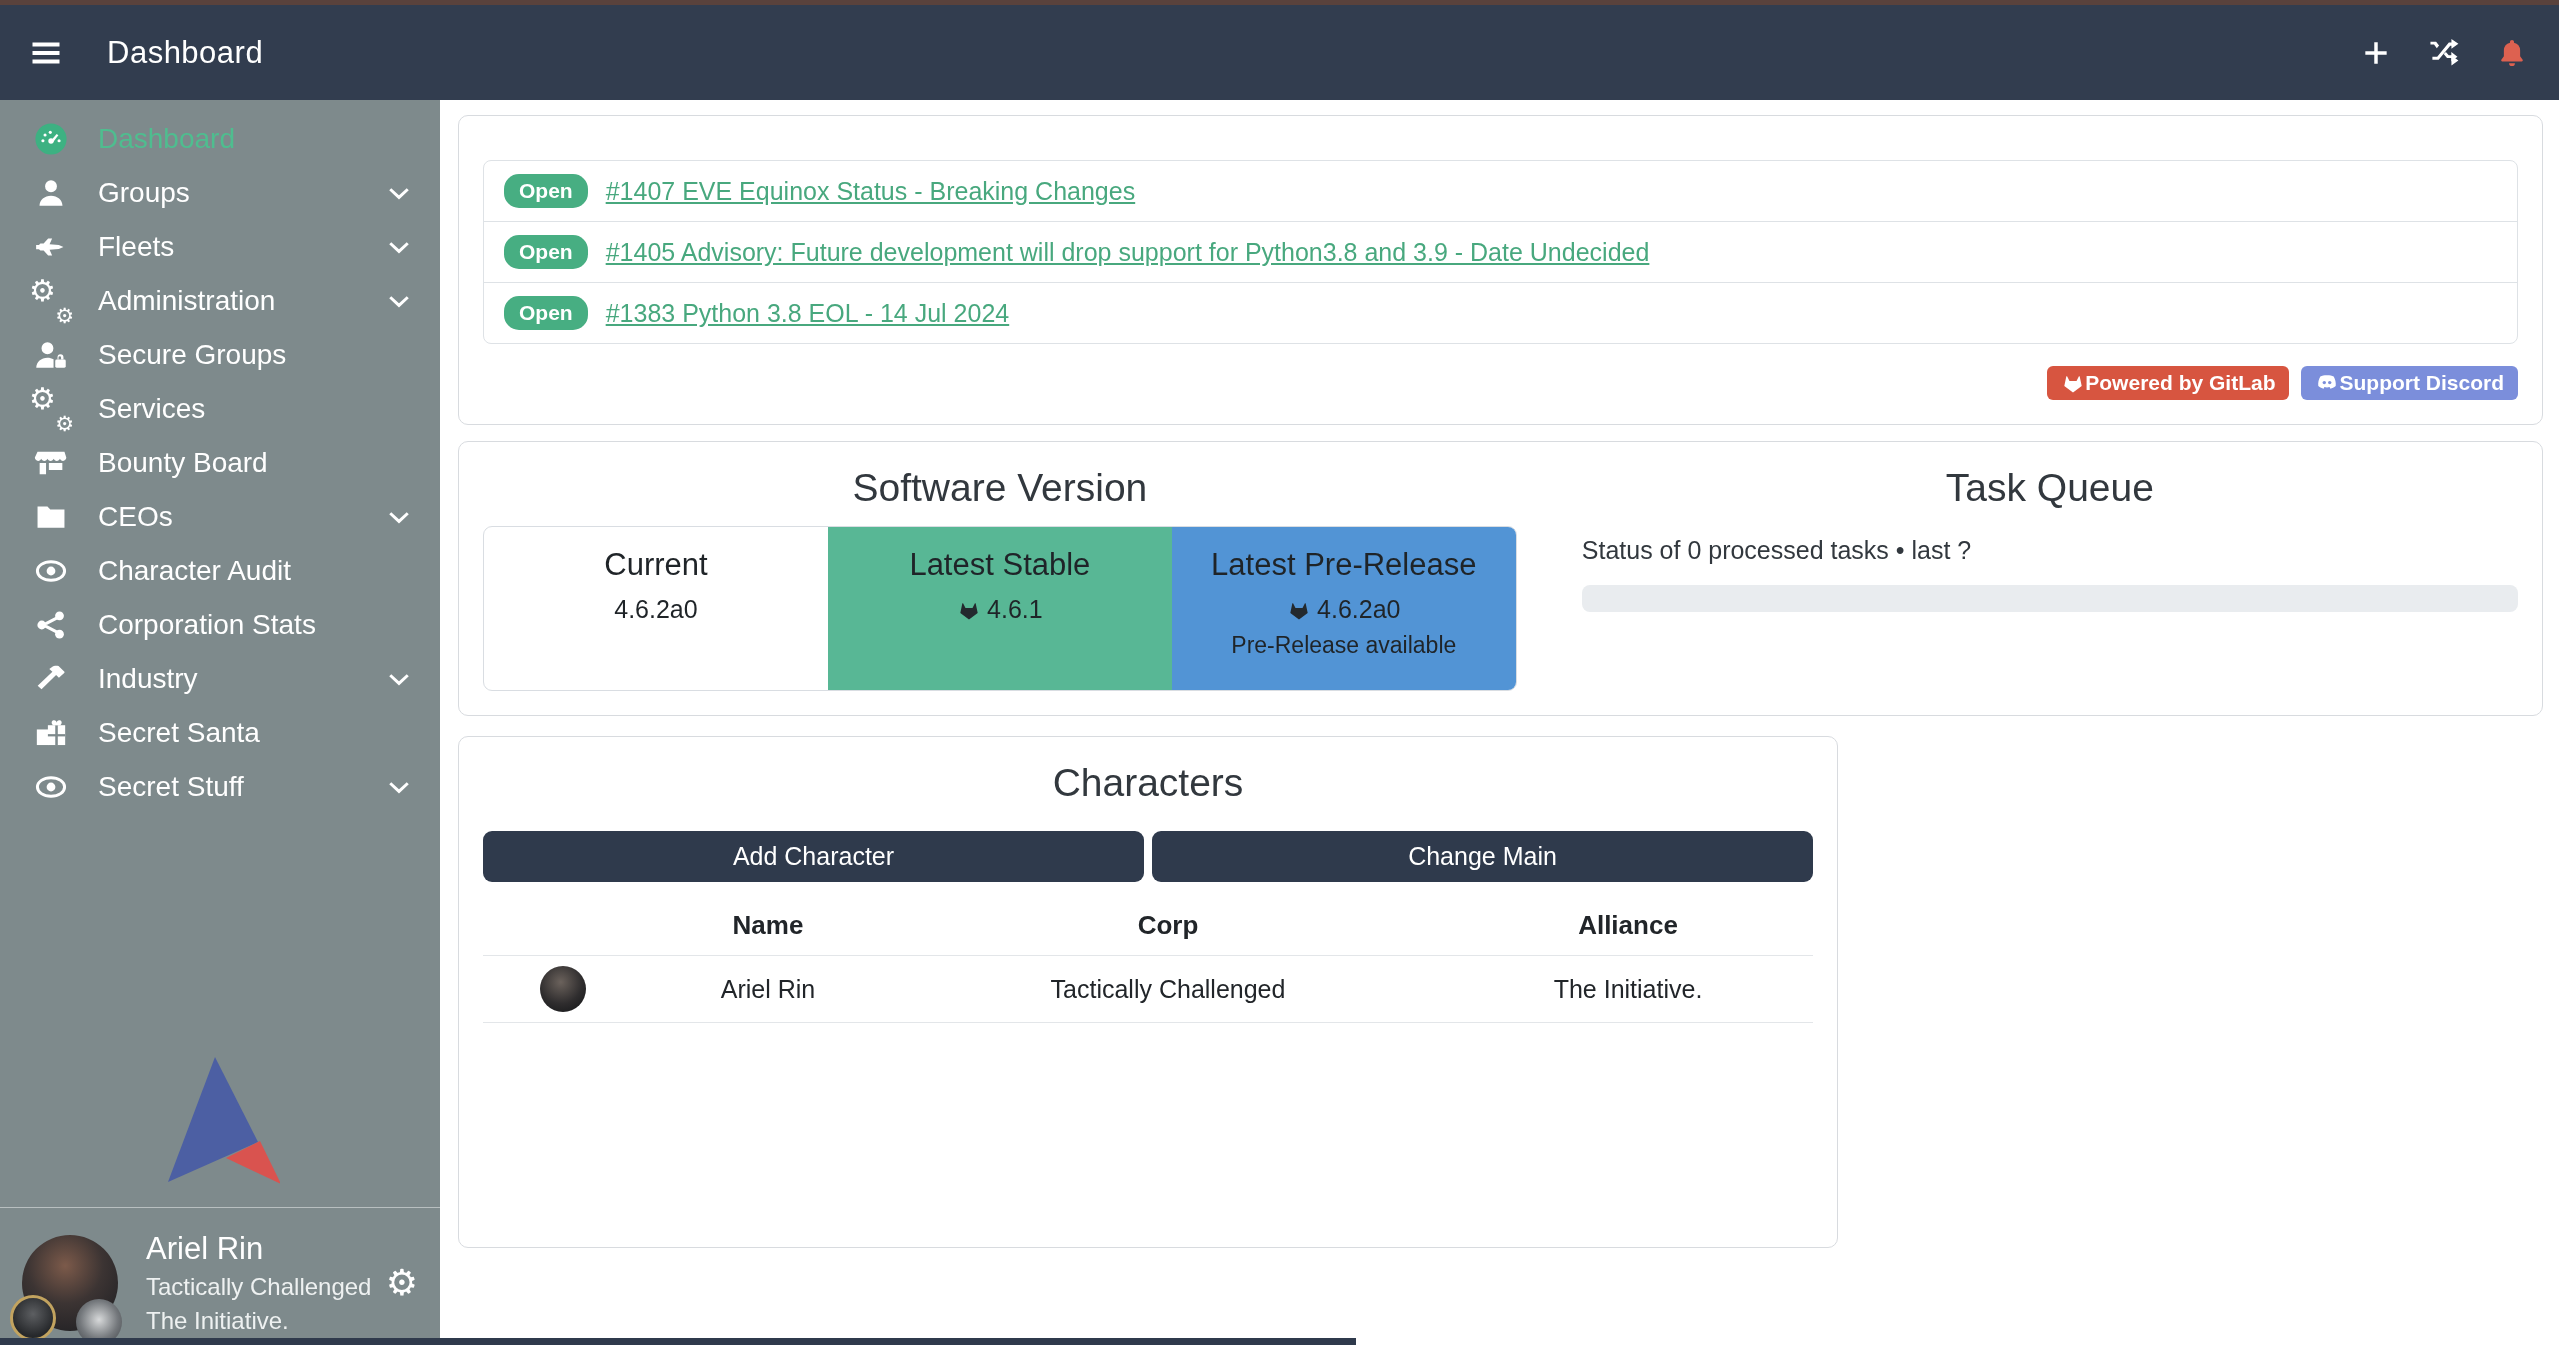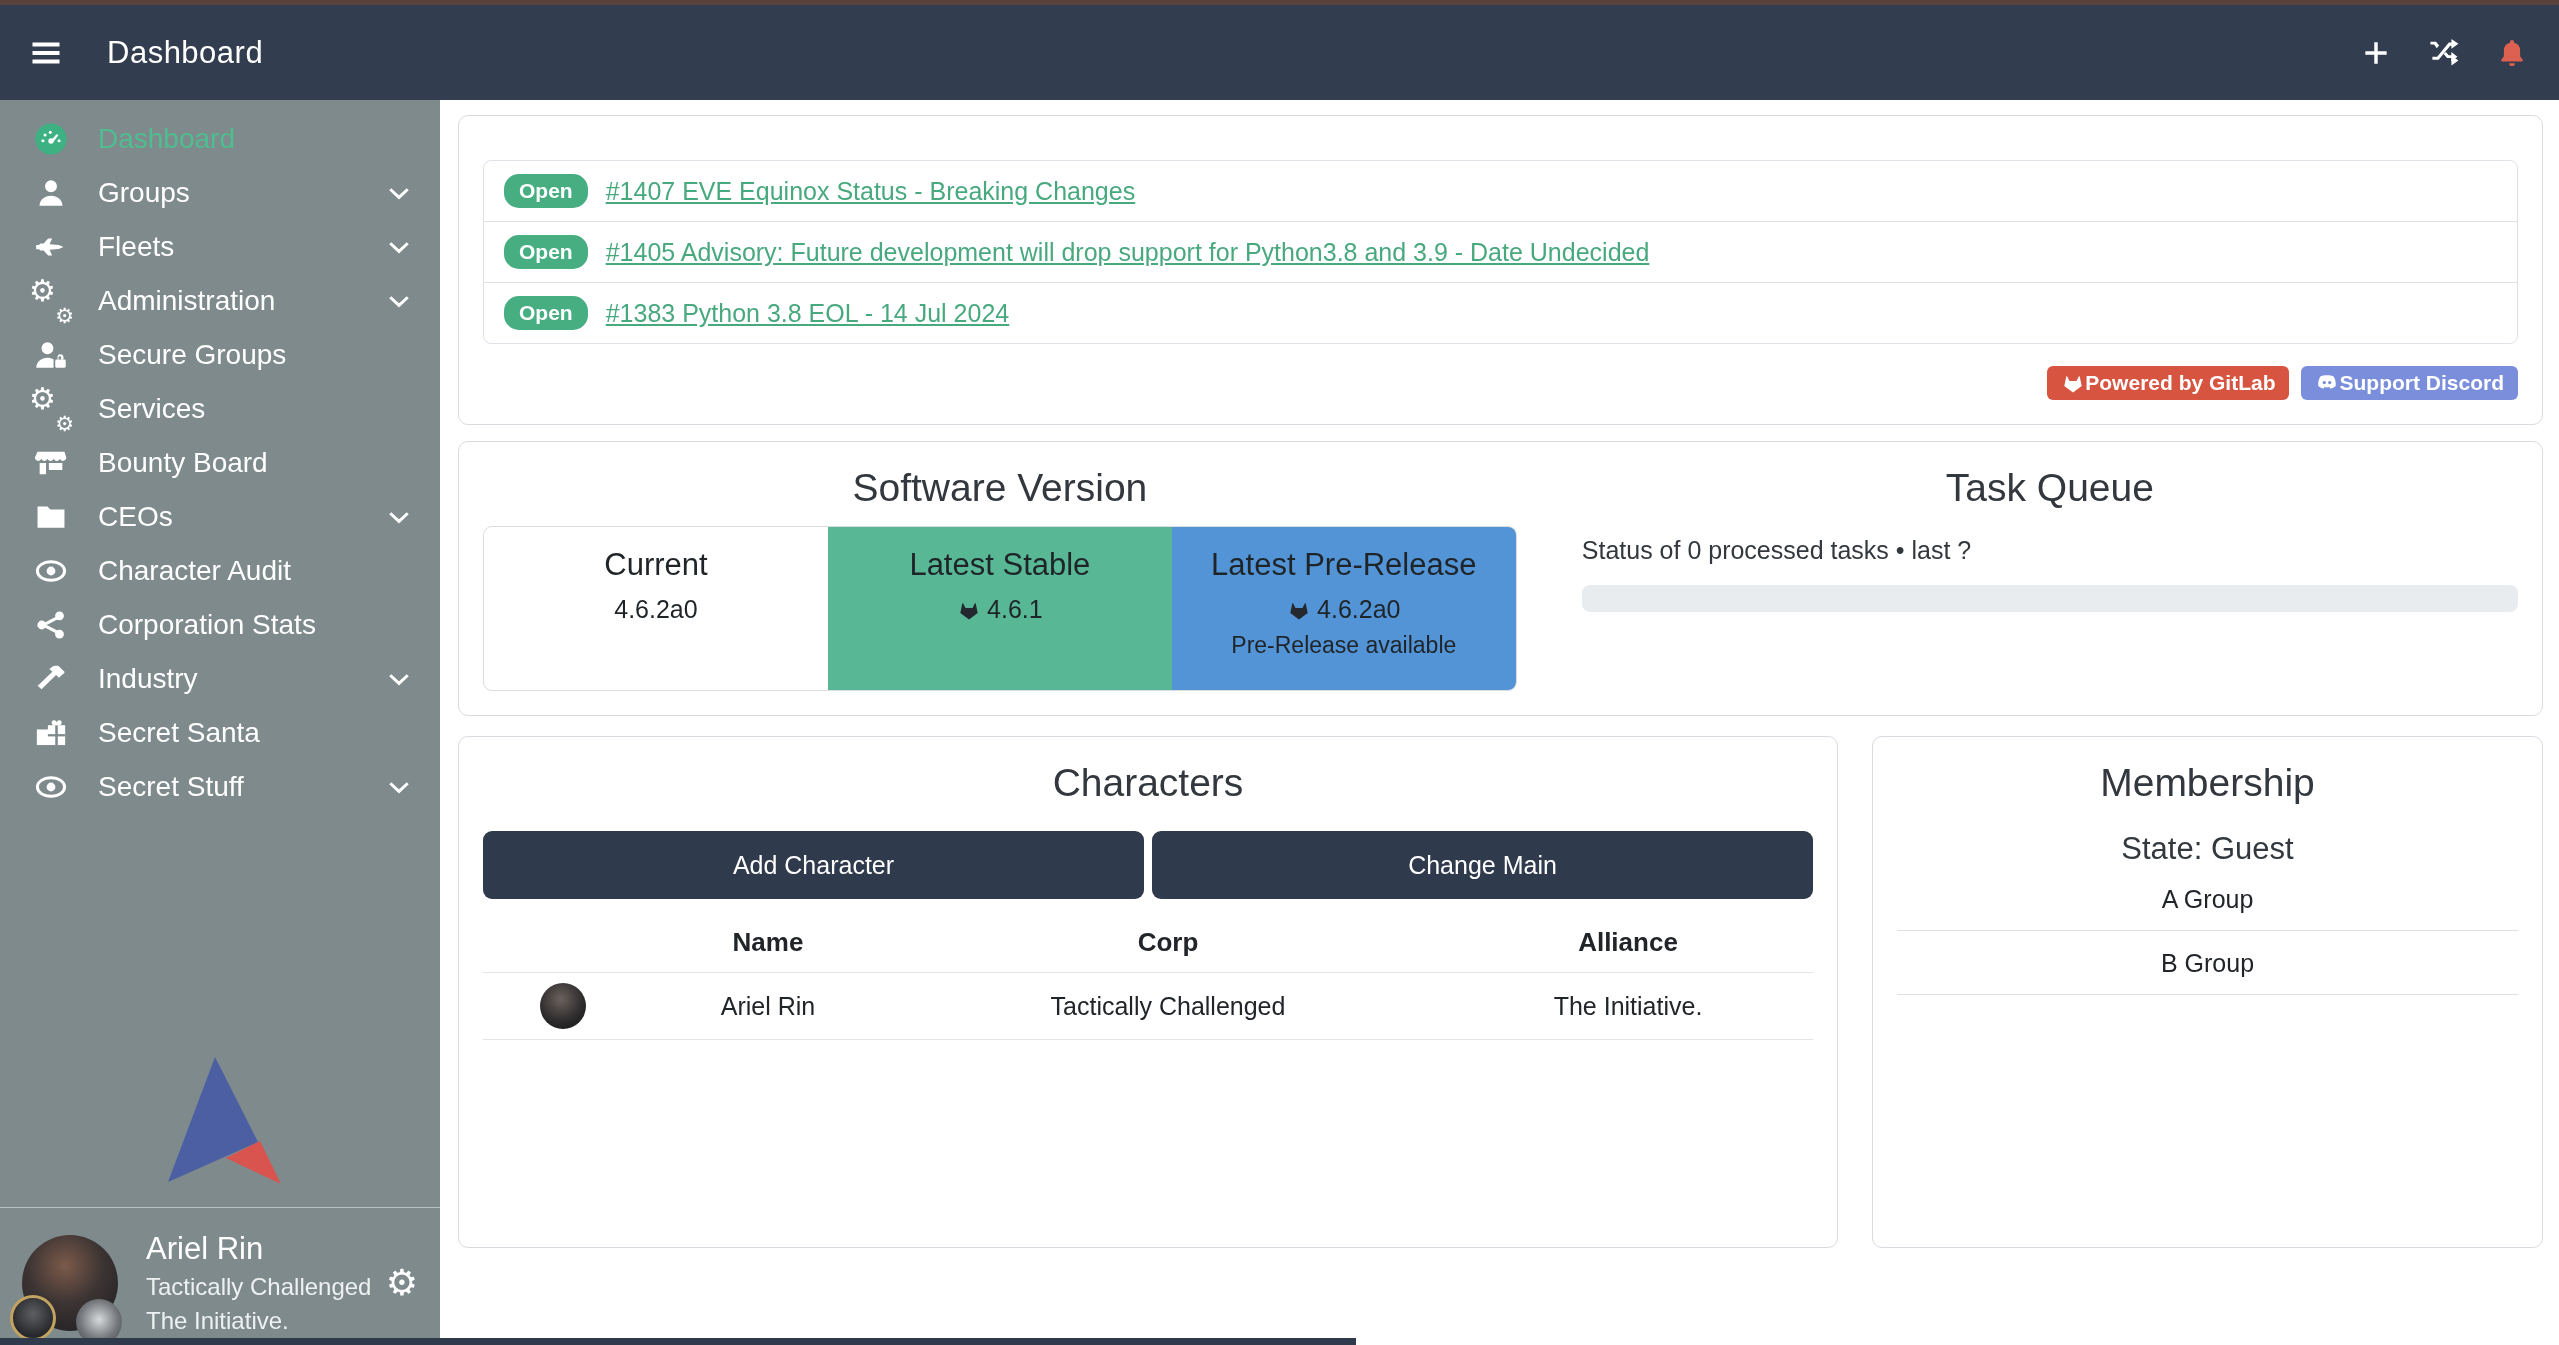--- a/index.html
+++ b/index.html
@@ -82,21 +82,21 @@
   .v-note { font-size:23px; margin-top:8px; }
   .tq-status { font-size:25px; color:#32383e; margin-top:26px; }
   .tq-bar { margin-top:20px; height:27px; background:#e9ecef; border-radius:8px; }
   .tq-queue { font-size:25px; color:#32383e; margin-top:14px; }
 
   
   .bottom-row { display:flex; gap:34px; margin-top:20px; }
   .panel.characters { flex:0 0 1380px; height:512px; }
   .panel.membership { flex:1; height:512px; }
   .btn-row { display:flex; gap:8px; margin-top:26px; }
-  .btn-dark { flex:1; height:68px; background:#2f3a4c; border:none; border-radius:9px; color:#fff; font-size:25px; font-family:inherit; cursor:pointer; }
+  .btn-dark { flex:1; height:51px; background:#2f3a4c; border:none; border-radius:9px; color:#fff; font-size:25px; font-family:inherit; cursor:pointer; }
   .char-table { margin-top:10px; }
   .char-head, .char-row { display:flex; align-items:center; }
   .char-head { padding:18px 0 14px 0; }
   .char-row { border-top:1px solid #e3e6e9; border-bottom:1px solid #e3e6e9; padding:10px 0; }
   .col-av { flex:0 0 160px; display:flex; justify-content:center; }
   .col-name { flex:0 0 250px; text-align:center; }
   .col-corp { flex:0 0 550px; text-align:center; }
   .col-alli { flex:1; text-align:center; }
   .char-head > div { font-size:26px; font-weight:bold; color:#212529; }
   .char-row > div { font-size:25px; color:#212529; }
@@ -418,25 +418,19 @@
               <div class="col-av">
                   <div class="char-avatar"></div>
                 </div>
               <div class="col-name">Ariel Rin</div>
               <div class="col-corp">Tactically Challenged</div>
               <div class="col-alli">The Initiative.</div>
             </div>
           </div>
         </div>
 
-        <div class="panel membership">
-          <div class="panel-title">Membership</div>
-          <div class="mem-state">State: Guest</div>
-          <div class="mem-group">A Group</div>
-          <div class="mem-group">B Group</div>
-        </div>
       </div>
 
     </div>
   </div>
 
   <div class="bottom-strip"></div>
 </div>
 
 </body></html>

